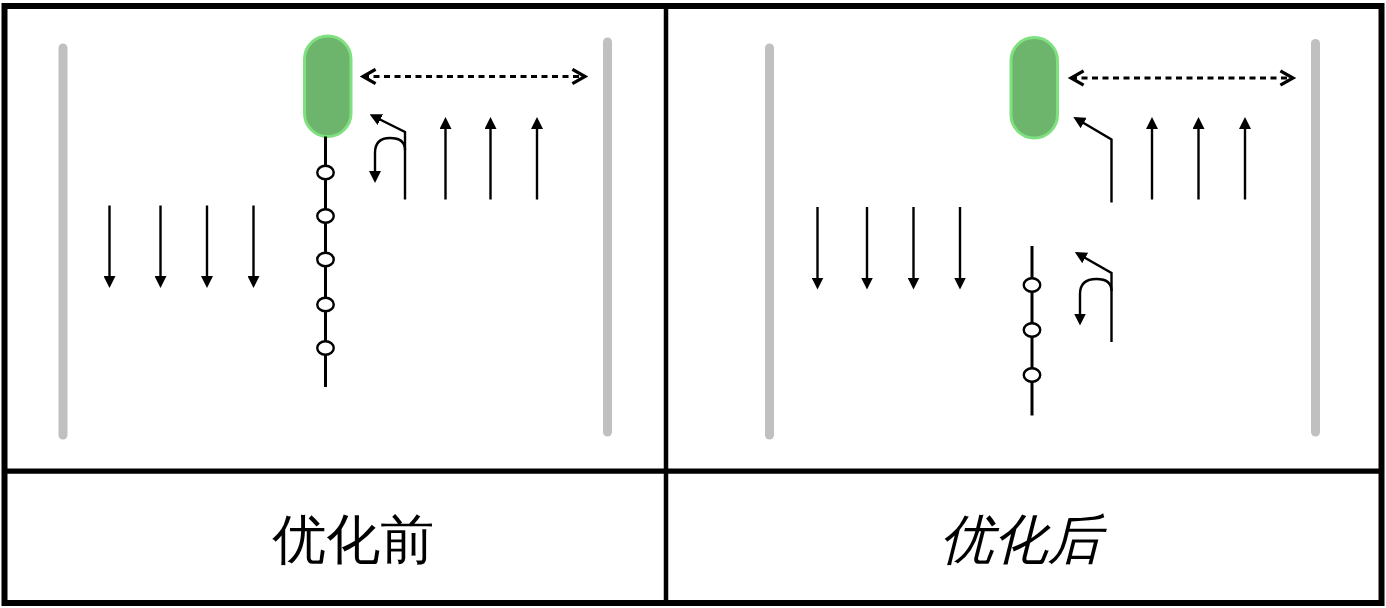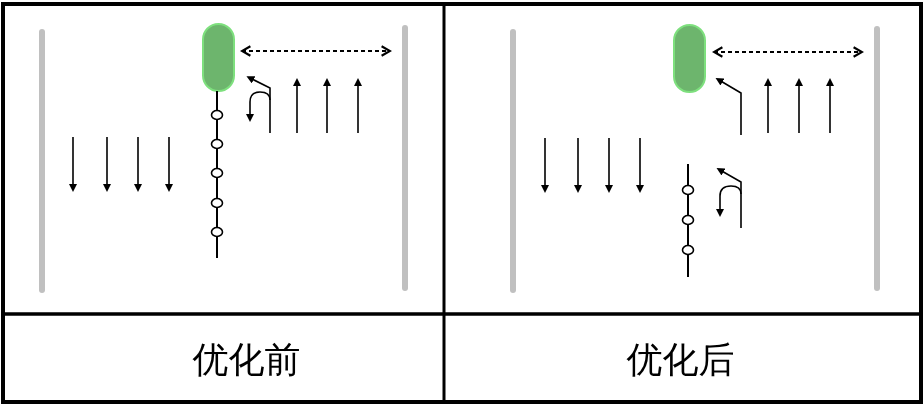--- a/index.html
+++ b/index.html
@@ -3,22 +3,22 @@
 <meta charset="utf-8">
 <style>
   html, body { margin: 0; padding: 0; background: #ffffff; }
   body { width: 924px; height: 405px; position: relative; overflow: hidden; font-family: "DejaVu Sans", sans-serif; }
   .frame { position: absolute; left: 0; top: 0; width: 924px; height: 405px; }
   .caption {
     position: absolute; top: 318px; height: 84px;
     display: flex; align-items: center; justify-content: center;
     font-family: "DejaVu Sans", sans-serif; font-size: 36px; color: #000;
   }
-  .cap-left { left: 12px; width: 469px; }
-  .cap-right { left: 446px; width: 469px; }
+  .cap-left { left: 1px; width: 469px; }
+  .cap-right { left: 446px; width: 469px; font-style: italic; }
 </style>
 </head>
 <body>
 
 <svg class="frame" width="924" height="405" viewBox="0 0 924 405" xmlns="http://www.w3.org/2000/svg">
   <defs>
     <marker id="tri" viewBox="0 0 10 10" refX="5" refY="5" markerWidth="5" markerHeight="5" orient="auto-start-reverse">
       <path d="M0,0 L10,5 L0,10 z" fill="#000"></path>
     </marker>
     <marker id="chev" viewBox="0 0 10 10" refX="8" refY="5" markerWidth="6" markerHeight="6" orient="auto-start-reverse">

